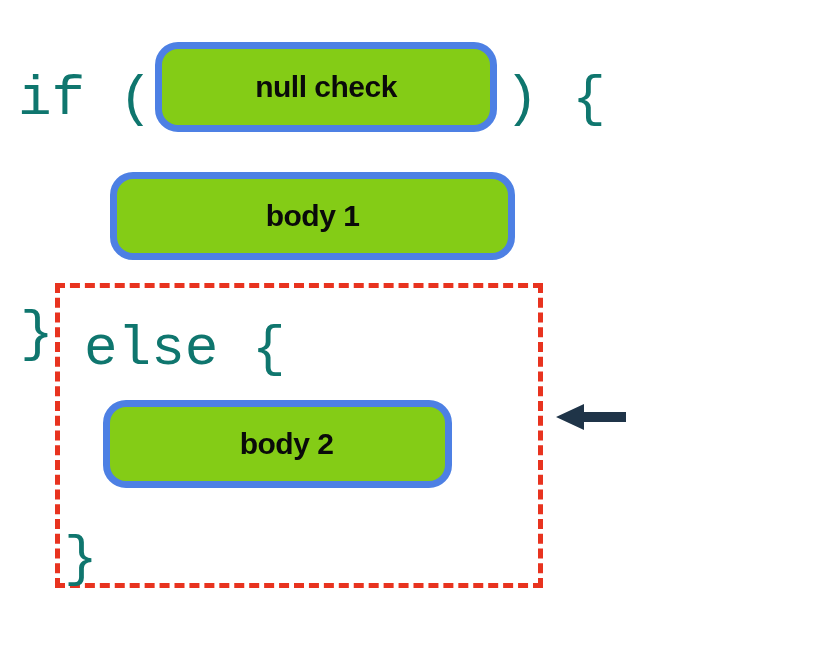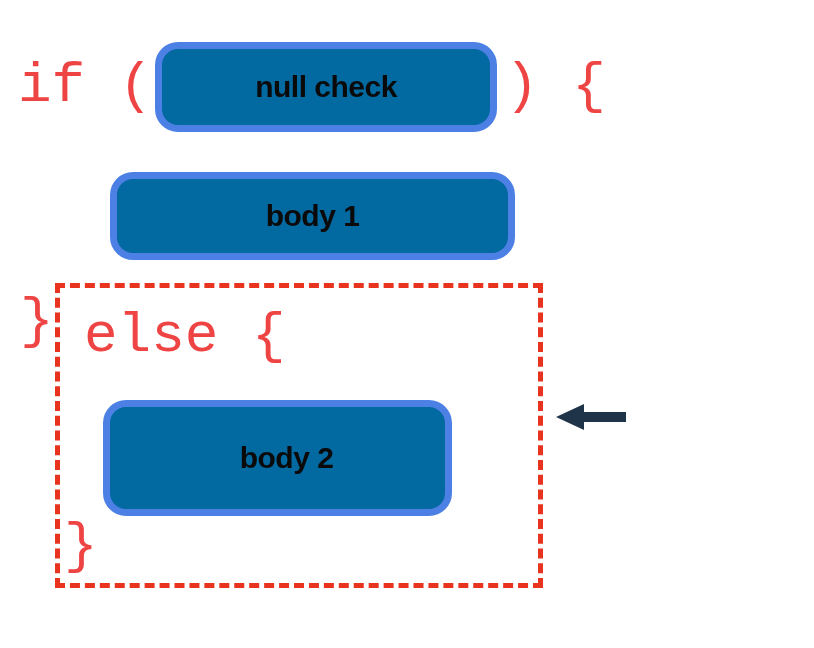--- a/index.html
+++ b/index.html
@@ -13,56 +13,57 @@
     height: 648px;
     background: #ffffff;
     overflow: hidden;
     font-family: "Liberation Sans", sans-serif;
   }
 
   
   .code {
     position: absolute;
     font-family: "Liberation Mono", "DejaVu Sans Mono", monospace;
-    color: #ef4444;
+    color: #0f766e;
     font-size: 56px;
     line-height: 1;
     white-space: pre;
     letter-spacing: 0px;
+    margin-top: 13px;
   }
 
   #code-if      { left: 18px;  top: 58px; }
   #code-close-paren-brace { left: 505px; top: 58px; }
   #code-brace-close-if    { left: 20px;  top: 293px; }
   #code-else    { left: 84px;  top: 308px; }
   #code-brace-end { left: 64px; top: 518px; }
 
   
   .blue-box {
     position: absolute;
     box-sizing: border-box;
     border: 7px solid #4d80e4;
     border-radius: 23px;
-    background: #0369a1;
+    background: #84cc16;
     display: flex;
     align-items: center;
     justify-content: center;
   }
   .blue-box .box-label {
     font-family: "Liberation Sans", sans-serif;
     font-weight: bold;
     font-size: 30px;
     color: #0a0a0a;
     letter-spacing: -0.5px;
     white-space: nowrap;
   }
 
   #box-null-check { left: 155px; top: 42px;  width: 342px; height: 90px; }
   #box-body-1     { left: 110px; top: 172px; width: 405px; height: 88px; }
-  #box-body-2     { left: 103px; top: 400px; width: 349px; height: 116px; padding-left: 18px; }
+  #box-body-2     { left: 103px; top: 400px; width: 349px; height: 88px; padding-left: 18px; }
 
   
   #optional-region {
     position: absolute;
     left: 55px;
     top: 283px;
     width: 488px;
     height: 305px;
     box-sizing: border-box;
     border: 5px dashed #e8331f;

